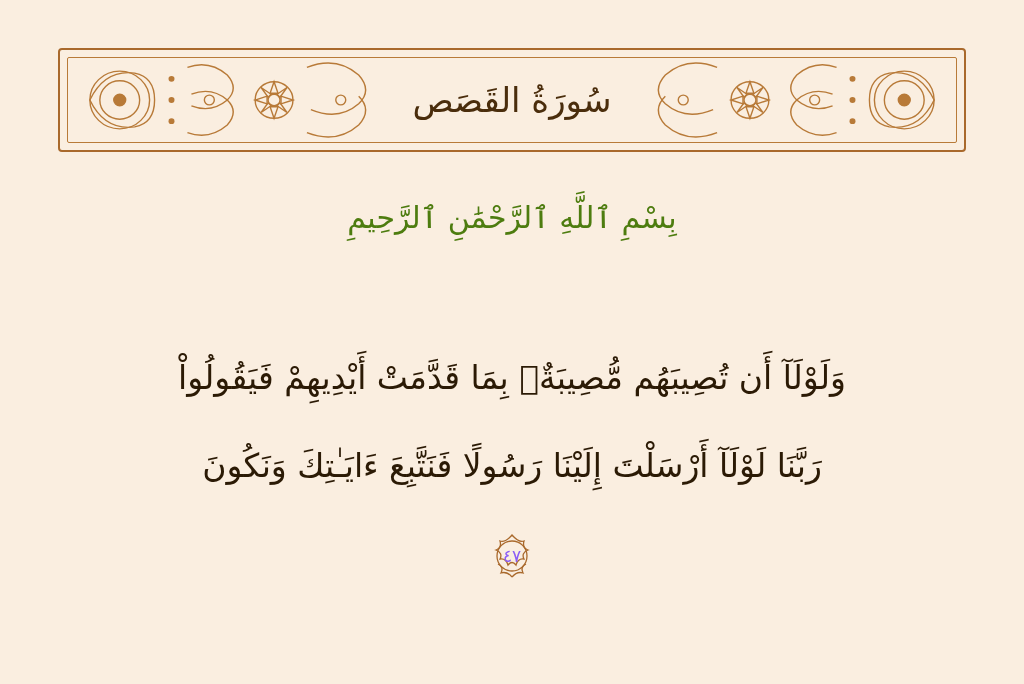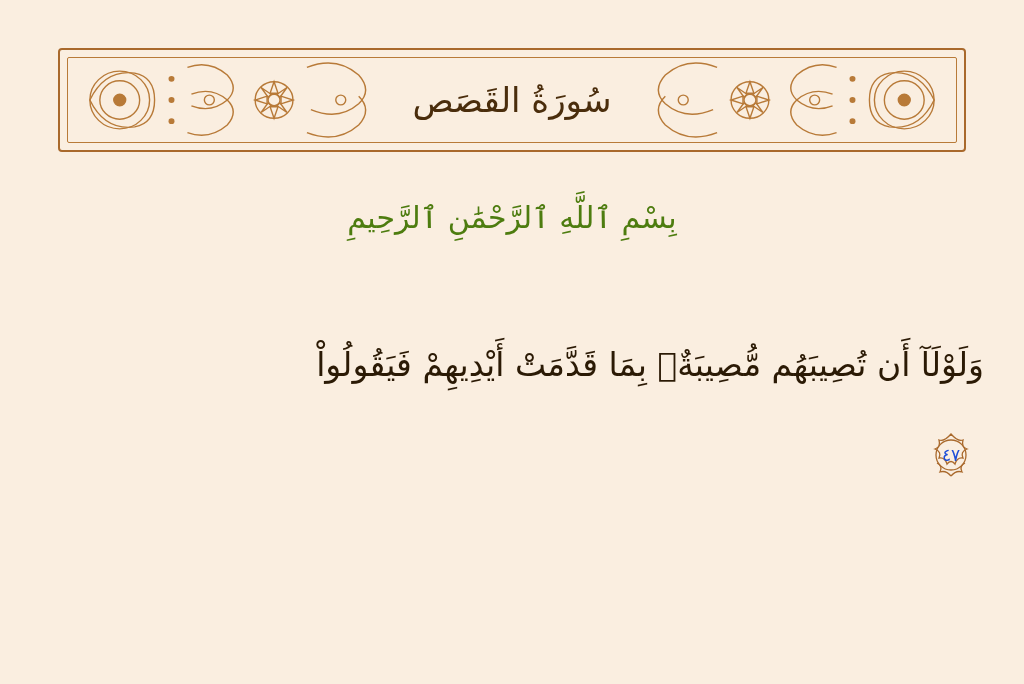--- a/index.html
+++ b/index.html
@@ -90,24 +90,25 @@
     font-size: 30px;
     color: #4d7c0f;
     direction: rtl;
     font-family: "DejaVu Sans", "Liberation Sans", sans-serif;
     letter-spacing: 1px;
   }
 
   
   .ayah-body {
     position: absolute;
-    top: 321px;
+    top: 334px;
     left: 40px;
     width: 944px;
     direction: rtl;
+    text-align: center;
     color: #2b1a05;
     font-family: "DejaVu Sans", "Liberation Serif", serif;
     font-size: 33px;
     line-height: 88px;
     letter-spacing: 0.5px;
   }
   .ayah-line {
     display: block;
     white-space: nowrap;
   }
@@ -127,21 +128,21 @@
   .ayah-number {
     position: absolute;
     top: 0;
     left: 0;
     width: 54px;
     height: 54px;
     display: flex;
     align-items: center;
     justify-content: center;
     font-size: 17px;
-    color: #1d4ed8;
+    color: #8b5cf6;
     font-family: "DejaVu Sans", sans-serif;
   }
 </style>
 </head>
 <body>
 
 <div class="page">
 
   <div class="surah-header">
     <div class="inner-frame"></div>
@@ -208,20 +209,21 @@
     </svg>
 
     <div class="surah-title-bg"></div>
     <div class="surah-title">سُورَةُ القَصَص</div>
   </div>
 
   <div class="basmala">بِسْمِ ٱللَّهِ ٱلرَّحْمَٰنِ ٱلرَّحِيمِ</div>
 
   <div class="ayah-body">
     <span class="ayah-line">وَلَوْلَآ أَن تُصِيبَهُم مُّصِيبَةٌۢ بِمَا قَدَّمَتْ أَيْدِيهِمْ فَيَقُولُواْ</span>
+    <span class="ayah-line">رَبَّنَا لَوْلَآ أَرْسَلْتَ إِلَيْنَا رَسُولًا فَنَتَّبِعَ ءَايَـٰتِكَ وَنَكُونَ</span>
     <span class="ayah-line">
       <span class="ayah-marker">
         <svg viewBox="0 0 54 54">
           <g fill="none" stroke="#a9692c" stroke-width="1.3">
             <circle cx="27" cy="27" r="15"></circle>
             <path d="M27 6 Q34 14 39 12 Q37 19 43 21 Q36 24 39 30 Q33 29 31 36
                      Q27 31 23 36 Q21 29 15 30 Q18 24 11 21 Q17 19 15 12 Q20 14 27 6 Z"></path>
             <path d="M27 48 Q22 42 16 44 Q19 38 13 35"></path>
             <path d="M27 48 Q32 42 38 44 Q35 38 41 35"></path>
           </g>

